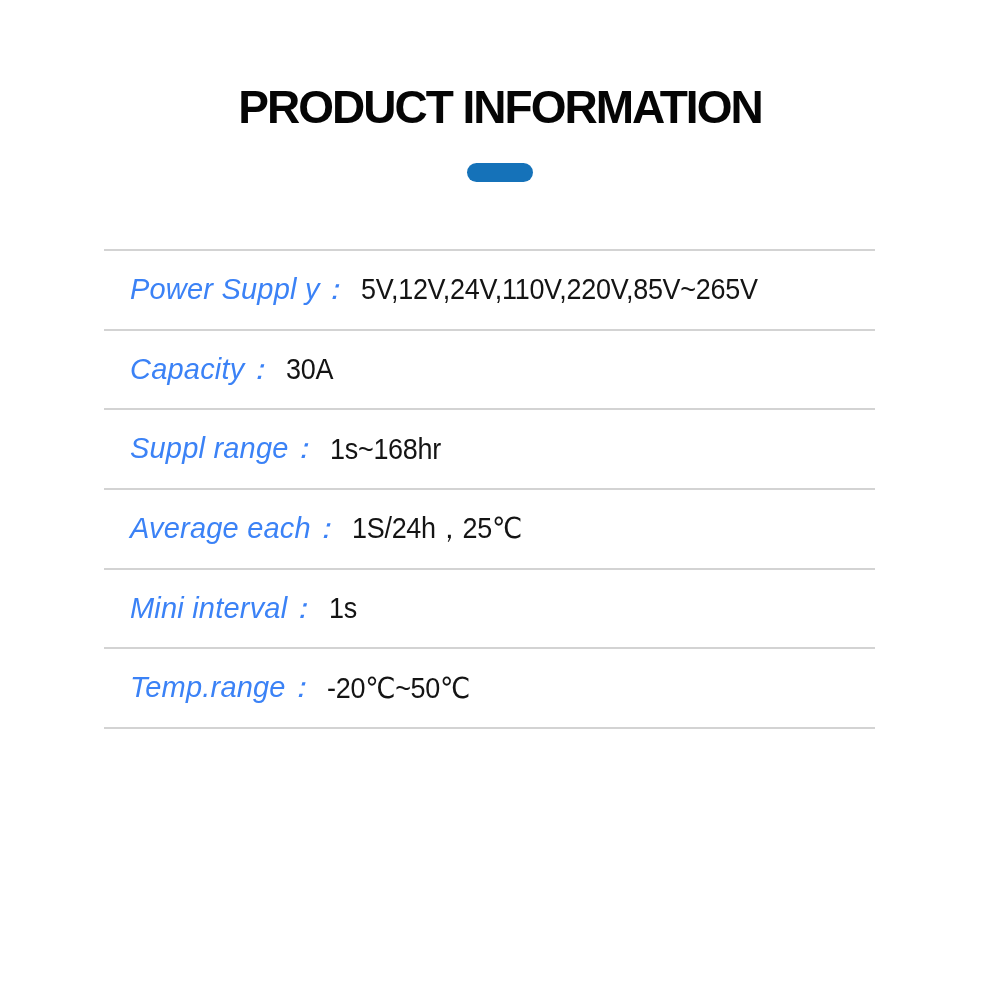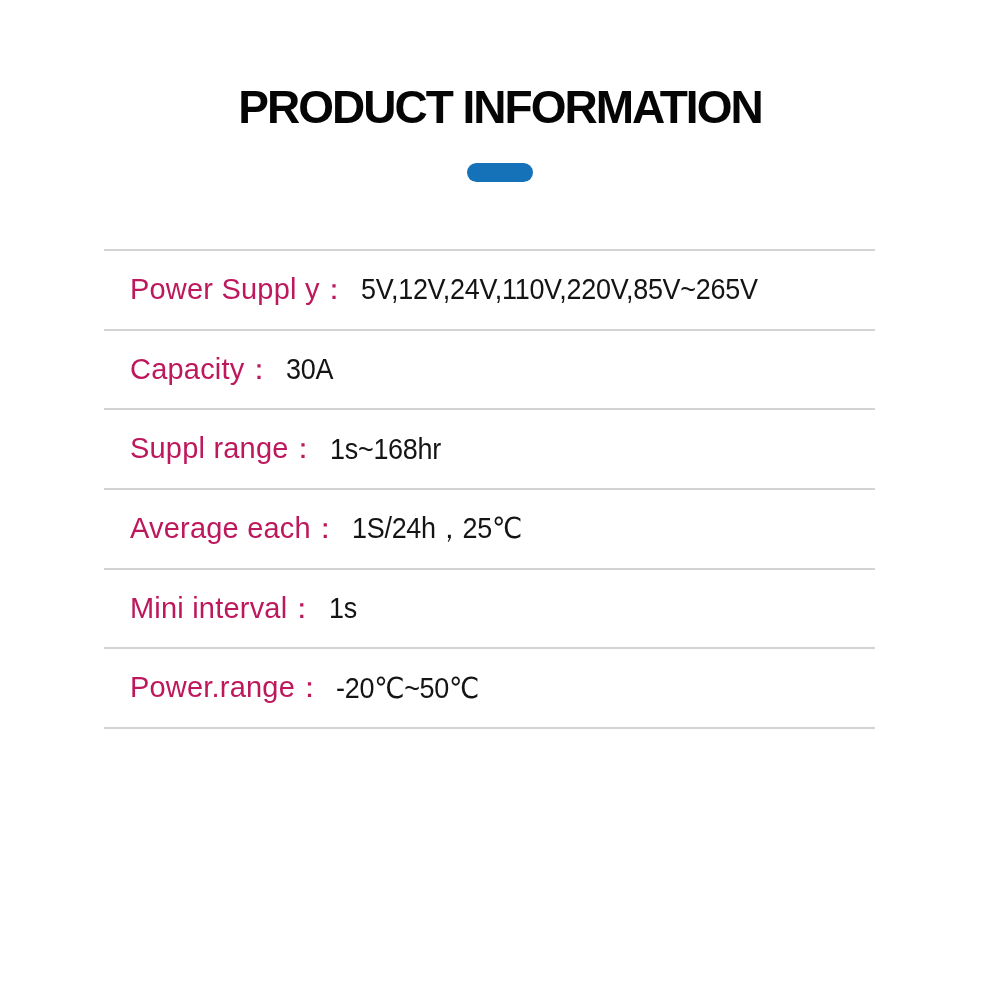--- a/index.html
+++ b/index.html
@@ -43,23 +43,24 @@
   .spec-row {
     height: 77.7px;
     border-top: 2px solid #d3d3d3;
     display: flex;
     align-items: center;
     padding-left: 26px;
     box-sizing: content-box;
   }
   .spec-label {
     font-size: 29px;
-    color: #be185d;
+    color: #3b82f6;
     letter-spacing: 0.2px;
     white-space: pre;
+    font-style: italic;
   }
   .spec-value {
     font-size: 29px;
     color: #141414;
     margin-left: 12px;
     display: inline-block;
     transform: scaleX(0.93);
     transform-origin: left center;
     letter-spacing: -0.3px;
     white-space: pre;
@@ -98,18 +99,18 @@
     </div>
 
 
 
     <div class="spec-row">
       <span class="spec-label">Mini interval：</span>
       <span class="spec-value">1s</span>
     </div>
 
     <div class="spec-row">
-      <span class="spec-label">Power.range：</span>
+      <span class="spec-label">Temp.range：</span>
       <span class="spec-value">-20℃~50℃</span>
     </div>
 
   </div>
 </div>
 
 </body></html>

